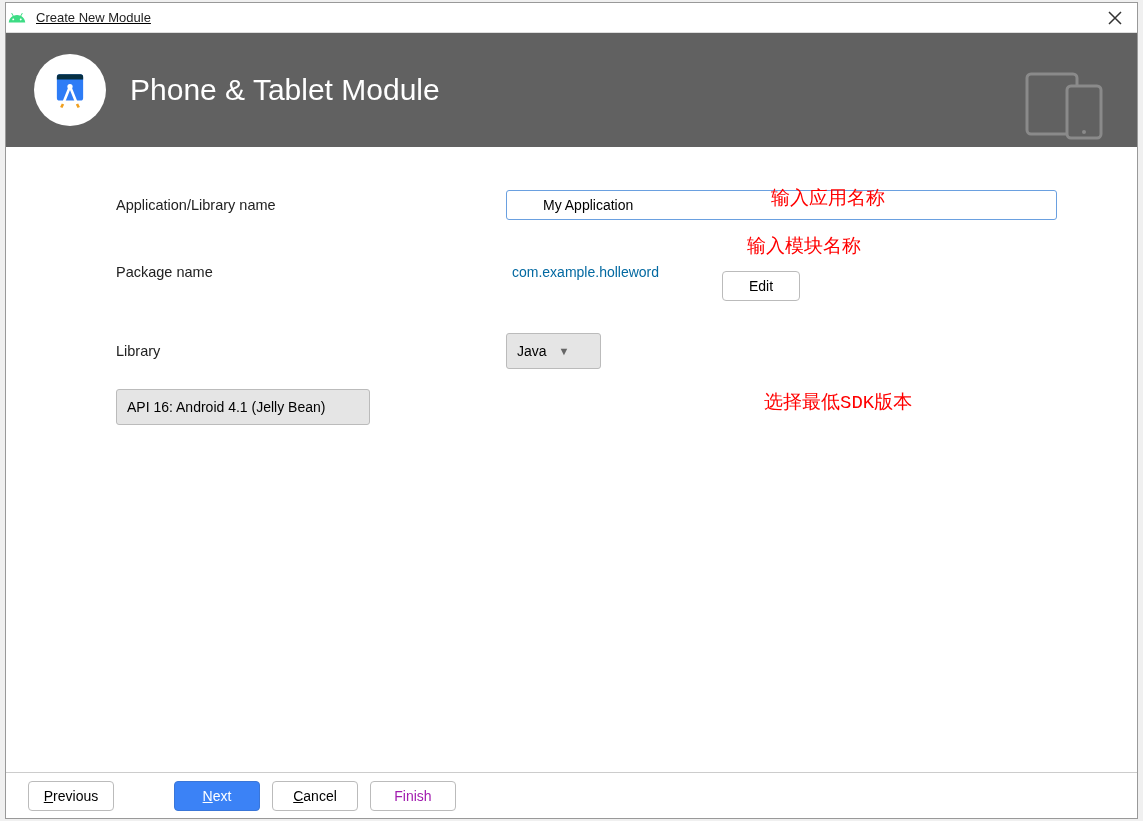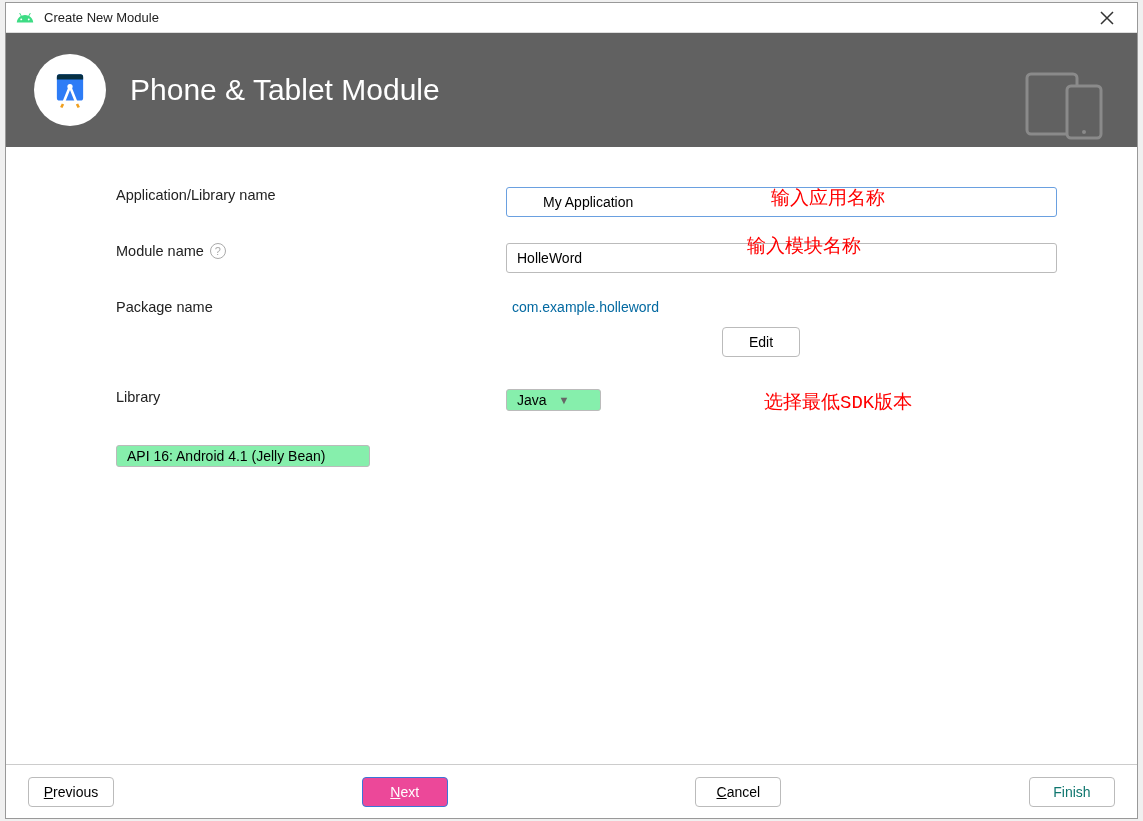--- a/index.html
+++ b/index.html
@@ -16,23 +16,24 @@
       left: 5px; top: 2px; right: 5px; bottom: 2px;
       background: #fff;
       border: 1px solid #999;
       display: flex;
       flex-direction: column;
     }
     .titlebar {
       height: 30px;
       display: flex;
       align-items: center;
-      padding: 0 10px;
+      padding: 0 2px;
       background: #fff;
       border-bottom: 1px solid #ddd;
+      text-decoration: underline;
     }
     .titlebar .android-icon {
       width: 18px; height: 18px;
       margin-right: 10px;
     }
     .titlebar .title {
       font-size: 13px;
       color: #222;
       flex: 1;
     }
@@ -70,21 +71,21 @@
       width: 90px; height: 72px;
     }
     .content {
       flex: 1;
       padding: 40px 80px 10px 110px;
       background: #fff;
       position: relative;
     }
     .form-row {
       display: flex;
-      align-items: flex-start;
+      align-items: center;
       margin-bottom: 20px;
       min-height: 36px;
     }
     .form-label {
       width: 390px;
       font-size: 14.5px;
       color: #222;
       display: flex;
       align-items: center;
       gap: 6px;
@@ -118,63 +119,64 @@
       width: 78px; height: 30px;
       border: 1px solid #bbb;
       border-radius: 4px;
       background: #fff;
       font-size: 14px;
       cursor: pointer;
       margin-left: 6px;
       margin-top: 28px;
     }
     .select-wrap {
-      height: 22px;
+      height: 36px;
       border: 1px solid #bbb;
       border-radius: 3px;
-      background: #86efac;
+      background: #e5e5e5;
       display: flex;
       align-items: center;
       padding: 0 8px 0 10px;
       font-size: 14px;
       cursor: pointer;
       gap: 12px;
     }
     .select-wrap.small { width: 95px; }
     .select-wrap.med { width: 254px; }
     .chevron { color: #666; font-size: 11px; }
     .footer {
-      height: 54px;
+      height: 46px;
       border-top: 1px solid #ccc;
       display: flex;
       align-items: center;
-      justify-content: space-between;
+      justify-content: flex-start;
       gap: 12px;
       padding: 0 22px;
       background: #fff;
     }
     .btn {
       height: 30px;
       min-width: 86px;
       border: 1px solid #bbb;
       border-radius: 4px;
       background: #fff;
       font-size: 14px;
       cursor: pointer;
       padding: 0 14px;
     }
     .btn .mn { text-decoration: underline; }
     .btn.primary {
-      background: #ec4899;
+      background: #3b82f6;
       border-color: #3a76d8;
       color: #fff;
       font-weight: 500;
+      margin-left: 48px;
     }
     .btn.disabled {
-      color: #0f766e;
+      color: #a21caf;
       cursor: default;
     }
     .annotation {
       position: absolute;
       color: #ff0000;
       font-size: 19px;
       font-family: Liberation Mono, monospace;
       pointer-events: none;
     }
   </style>
@@ -217,27 +219,20 @@
     </div>
   </div>
 
   <div class="content">
 
     <div class="form-row">
       <div class="form-label">Application/Library name</div>
       <input class="input-text highlighted" value="My Application" style="">
     </div>
 
-    <div class="form-row">
-      <div class="form-label">
-        <span>Module name</span>
-        <span class="help-circle">?</span>
-      </div>
-      <input class="input-text" value="HolleWord" style="">
-    </div>
 
     <div class="form-row" style="margin-bottom:32px">
       <div class="form-label">Package name</div>
       <div class="pkg-display">com.example.holleword</div>
       <button class="edit-btn">Edit</button>
     </div>
 
     <div class="form-row">
       <div class="form-label">Library</div>
       <div class="select-wrap small">

